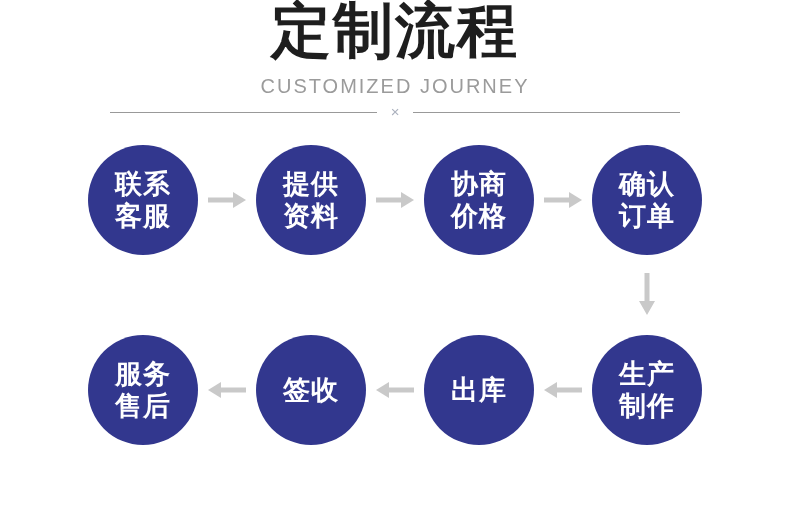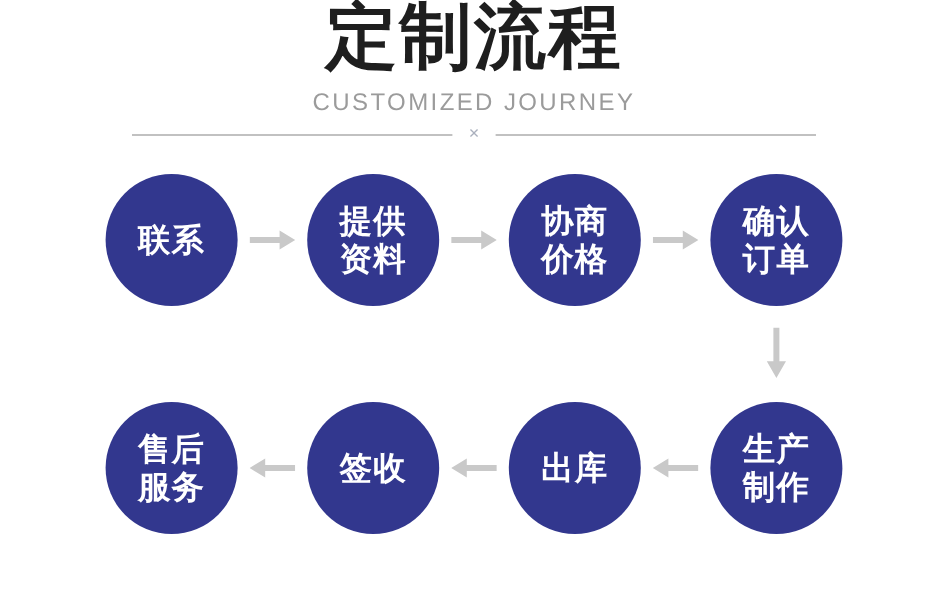--- a/index.html
+++ b/index.html
@@ -73,20 +73,21 @@
 
   <div class="divider">
     <div class="seg"></div>
     <span class="x">×</span>
     <div class="seg"></div>
   </div>
 
   <div class="circle row-top col-1">
     <div class="label">
       <span class="line">联系</span>
+      <span class="line">客服</span>
     </div>
   </div>
   <div class="circle row-top col-3">
     <div class="label">
       <span class="line">协商</span>
       <span class="line">价格</span>
     </div>
   </div>
   <div class="circle row-top col-2">
     <div class="label">
@@ -118,22 +119,22 @@
   </div>
 
   <div class="arrow v-arrow">
     <svg width="20" height="42" viewBox="0 0 20 42">
         <path d="M7.5 0 V28 H2 L10 42 L18 28 H12.5 V0 Z" fill="currentColor"></path>
       </svg>
   </div>
 
   <div class="circle row-bottom col-1">
     <div class="label">
+      <span class="line">服务</span>
       <span class="line">售后</span>
-      <span class="line">服务</span>
     </div>
   </div>
   <div class="circle row-bottom col-2">
     <div class="label">
       <span class="line">签收</span>
     </div>
   </div>
   <div class="circle row-bottom col-3">
     <div class="label">
       <span class="line">出库</span>

